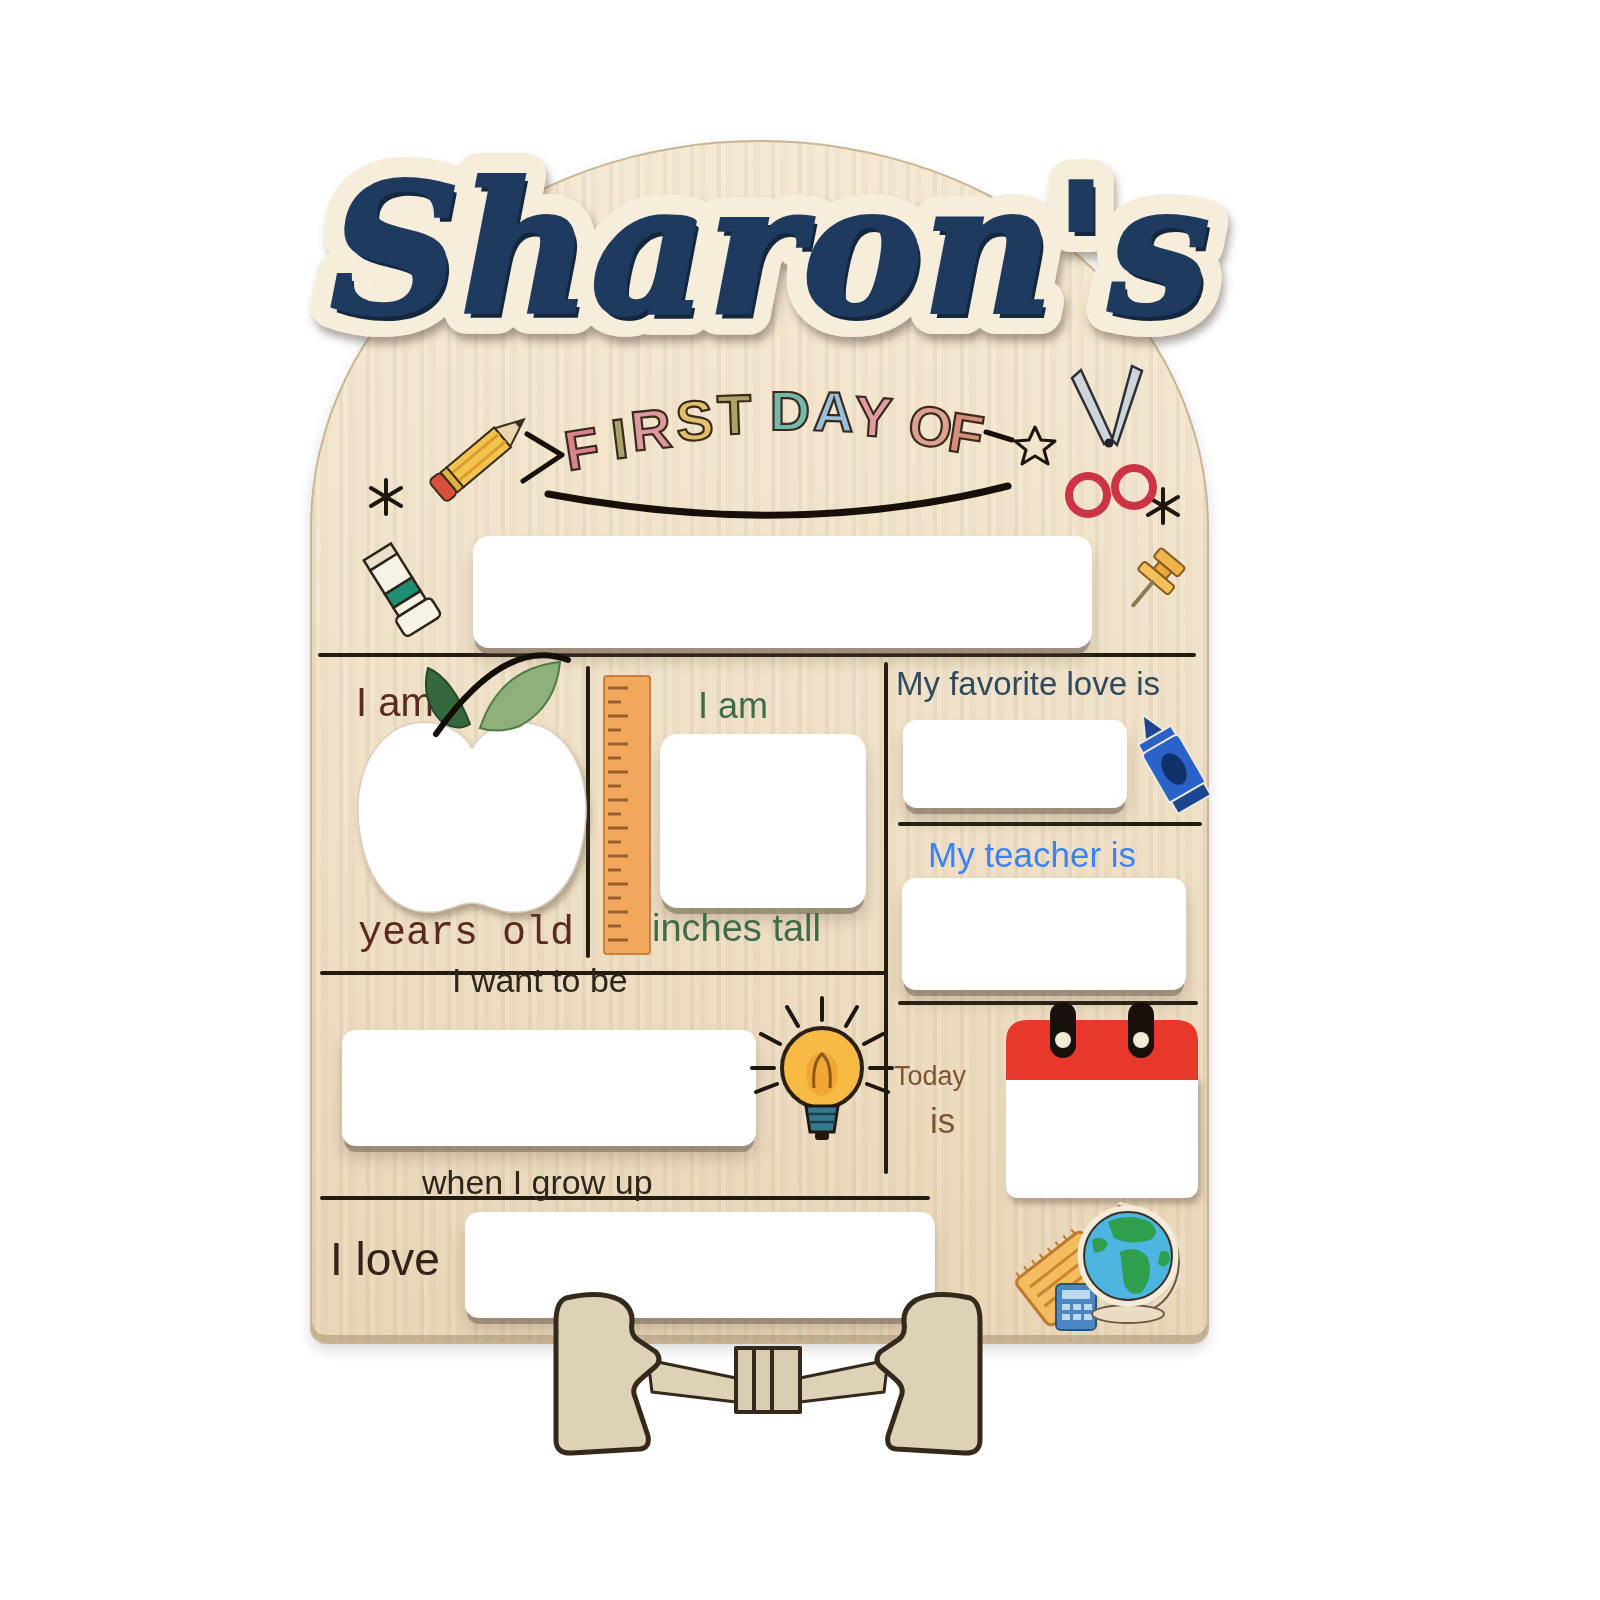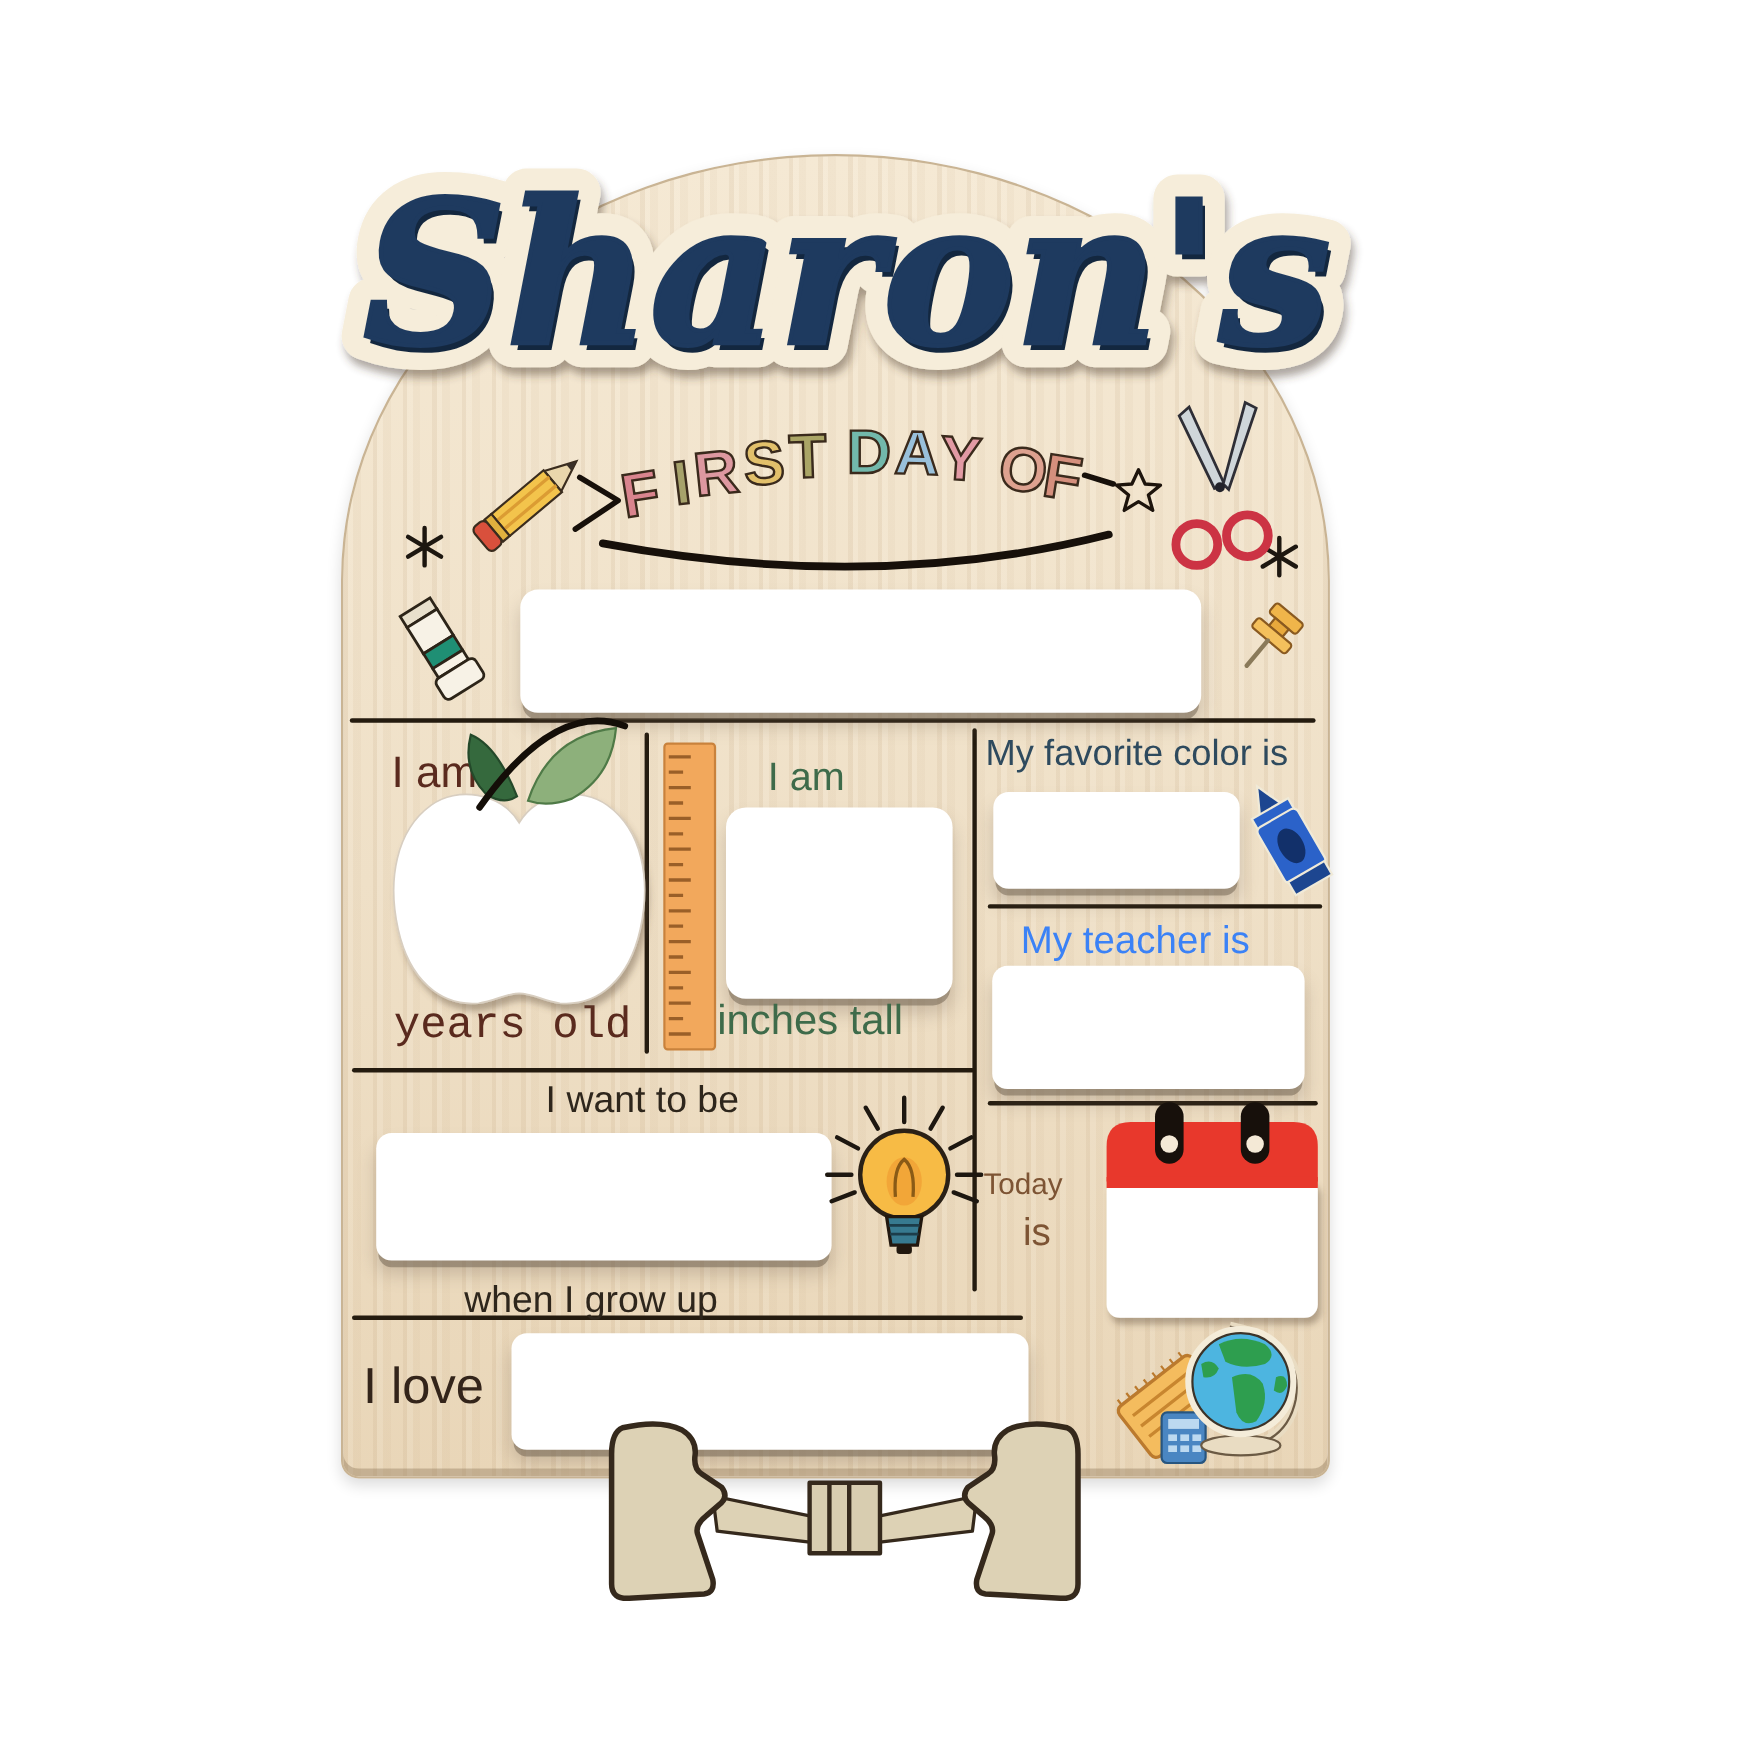--- a/index.html
+++ b/index.html
@@ -40,23 +40,23 @@
   <div class="field" style="left:660px;top:734px;width:206px;height:174px;border-radius:18px;"></div>
   <div class="field" style="left:903px;top:720px;width:224px;height:88px;"></div>
   <div class="field" style="left:902px;top:878px;width:284px;height:112px;"></div>
   <div class="field" style="left:342px;top:1030px;width:414px;height:116px;"></div>
   <div class="field" style="left:465px;top:1212px;width:470px;height:106px;"></div>
 
   <div class="lbl maroon" style="left:356px;top:680px;font-size:40px;">I am</div>
   <div class="lbl maroon" style="left:358px;top:912px;font-size:40px;font-family:Liberation Mono, monospace;">years old</div>
   <div class="lbl green" style="left:698px;top:686px;font-size:36px;">I am</div>
   <div class="lbl green" style="left:652px;top:908px;font-size:38px;">inches tall</div>
-  <div class="lbl slate" style="left:896px;top:666px;font-size:33px;">My favorite color is</div>
+  <div class="lbl slate" style="left:896px;top:666px;font-size:33px;">My favorite love is</div>
   <div class="lbl brown" style="left:928px;top:836px;font-size:35px;">My teacher is</div>
-  <div class="lbl dark" style="left:452px;top:982px;font-size:34px;padding-left:44px;">I want to be</div>
+  <div class="lbl dark" style="left:452px;top:962px;font-size:34px;">I want to be</div>
   <div class="lbl dark" style="left:422px;top:1164px;font-size:34px;">when I grow up</div>
   <div class="lbl tbrown" style="left:894px;top:1062px;font-size:27px;">Today</div>
   <div class="lbl tbrown" style="left:930px;top:1102px;font-size:35px;">is</div>
   <div class="lbl lbrown" style="left:330px;top:1234px;font-size:46px;text-align:right;">I love</div>
 
   <svg class="overlay" width="1600" height="1600" viewBox="0 0 1600 1600">
     <defs>
       <filter id="ds" x="-30%" y="-30%" width="160%" height="160%">
         <feDropShadow dx="3" dy="6" stdDeviation="3" flood-color="#5b4b38" flood-opacity="0.4"></feDropShadow>
       </filter>

